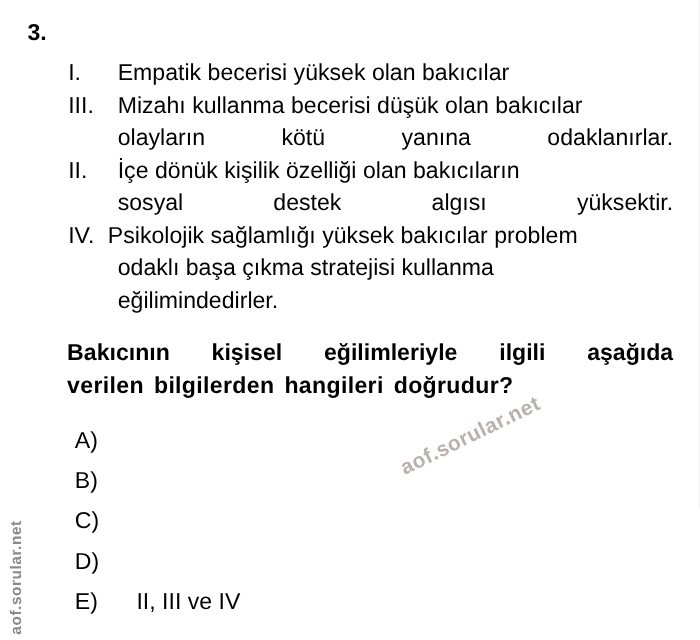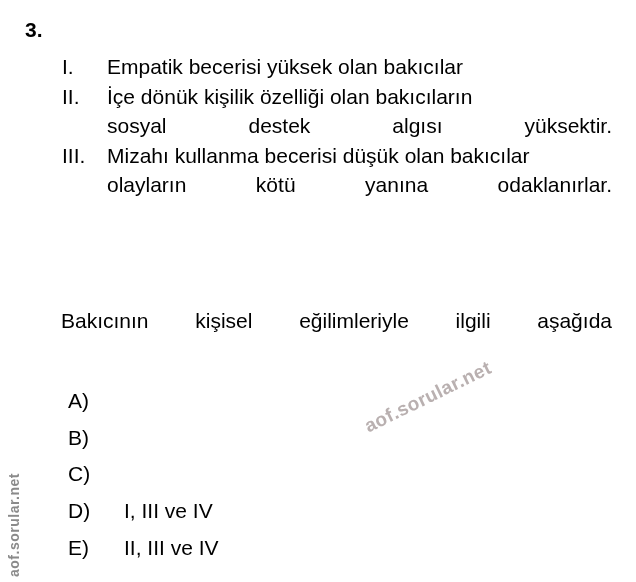--- a/index.html
+++ b/index.html
@@ -45,21 +45,21 @@
   }
 
   
   .stem {
     position: absolute;
     left: 61px;
     top: 306px;
     width: 551px;
     font-size: 21px;
     line-height: 30px;
-    font-weight: normal;
+    font-weight: bold;
   }
   .stem .stem-line2 { word-spacing: 3px; letter-spacing: 0.3px; }
 
   
   .options {
     position: absolute;
     left: 68px;
     top: 386px;
     font-size: 21px;
   }
@@ -103,49 +103,54 @@
 
   <div class="qnum">3.</div>
 
   <div class="statements">
 
     <div class="item">
       <div class="line"><span class="numeral">I.</span><span>Empatik becerisi yüksek olan bakıcılar</span></div>
     </div>
 
     <div class="item">
+      <div class="line"><span class="numeral">III.</span><span>Mizahı kullanma becerisi düşük olan bakıcılar</span></div>
+      <div class="line cont justify-last">olayların kötü yanına odaklanırlar.</div>
+    </div>
+
+    <div class="item">
       <div class="line"><span class="numeral">II.</span><span>İçe dönük kişilik özelliği olan bakıcıların</span></div>
       <div class="line cont justify-last">sosyal destek algısı yüksektir.</div>
     </div>
 
-    <div class="item">
-      <div class="line"><span class="numeral">III.</span><span>Mizahı kullanma becerisi düşük olan bakıcılar</span></div>
-      <div class="line cont justify-last">olayların kötü yanına odaklanırlar.</div>
+    <div class="item item-iv">
+      <div class="line"><span class="numeral">IV.</span><span>Psikolojik sağlamlığı yüksek bakıcılar problem</span></div>
+      <div class="line cont">odaklı başa çıkma stratejisi kullanma</div>
+      <div class="line cont">eğilimindedirler.</div>
     </div>
-
 
   </div>
 
   <div class="stem">
     <div class="justify-last">Bakıcının kişisel eğilimleriyle ilgili aşağıda</div>
+    <div class="stem-line2">verilen bilgilerden hangileri doğrudur?</div>
   </div>
 
   <div class="options">
     <div class="option">
       <span class="letter">A)</span>
     </div>
     <div class="option">
       <span class="letter">B)</span>
     </div>
     <div class="option">
       <span class="letter">C)</span>
     </div>
     <div class="option">
       <span class="letter">D)</span>
-      <span class="opt-text">I, III ve IV</span>
     </div>
     <div class="option">
       <span class="letter">E)</span>
       <span class="opt-text">II, III ve IV</span>
     </div>
   </div>
 
   <div class="wm-left">aof.sorular.net</div>
   <div class="wm-diag">aof.sorular.net</div>
 

